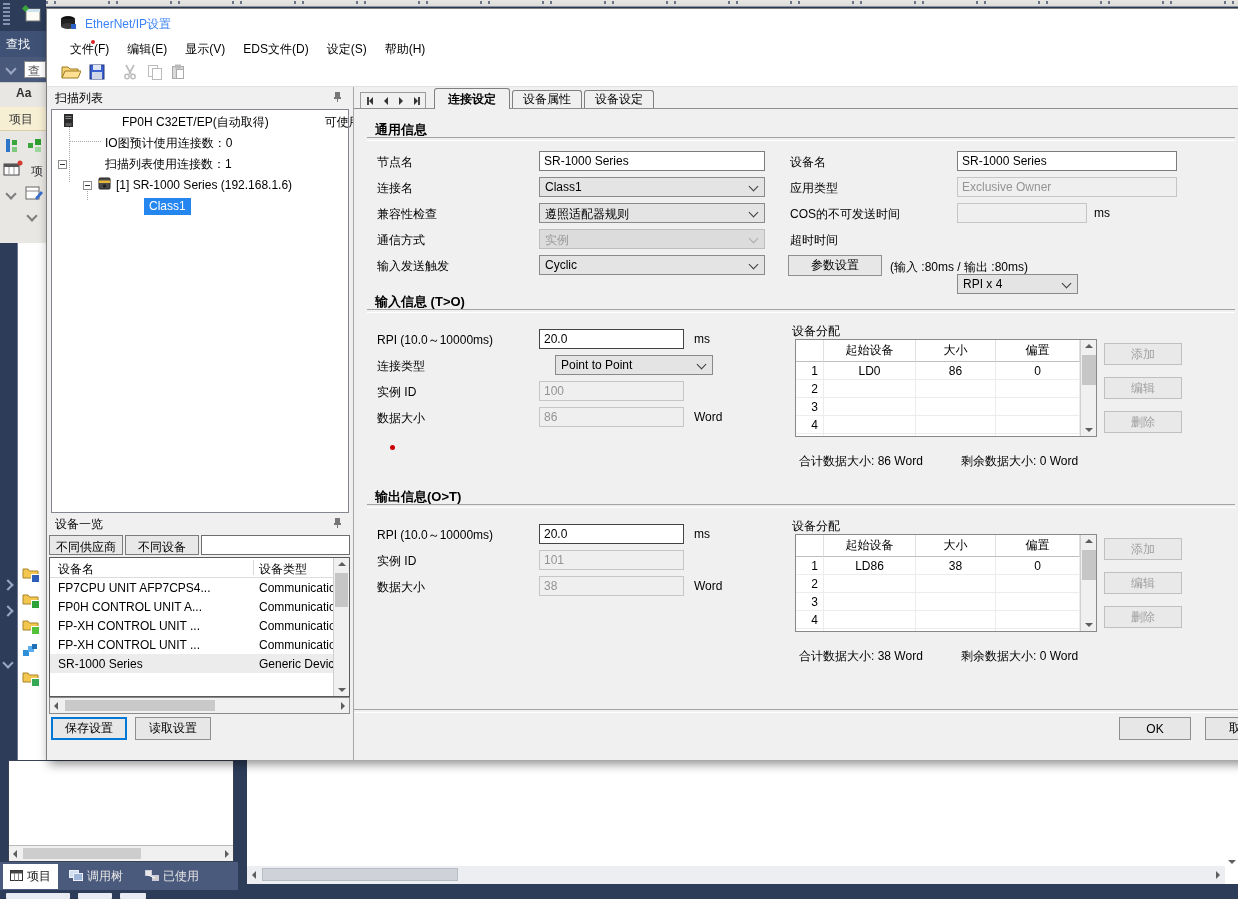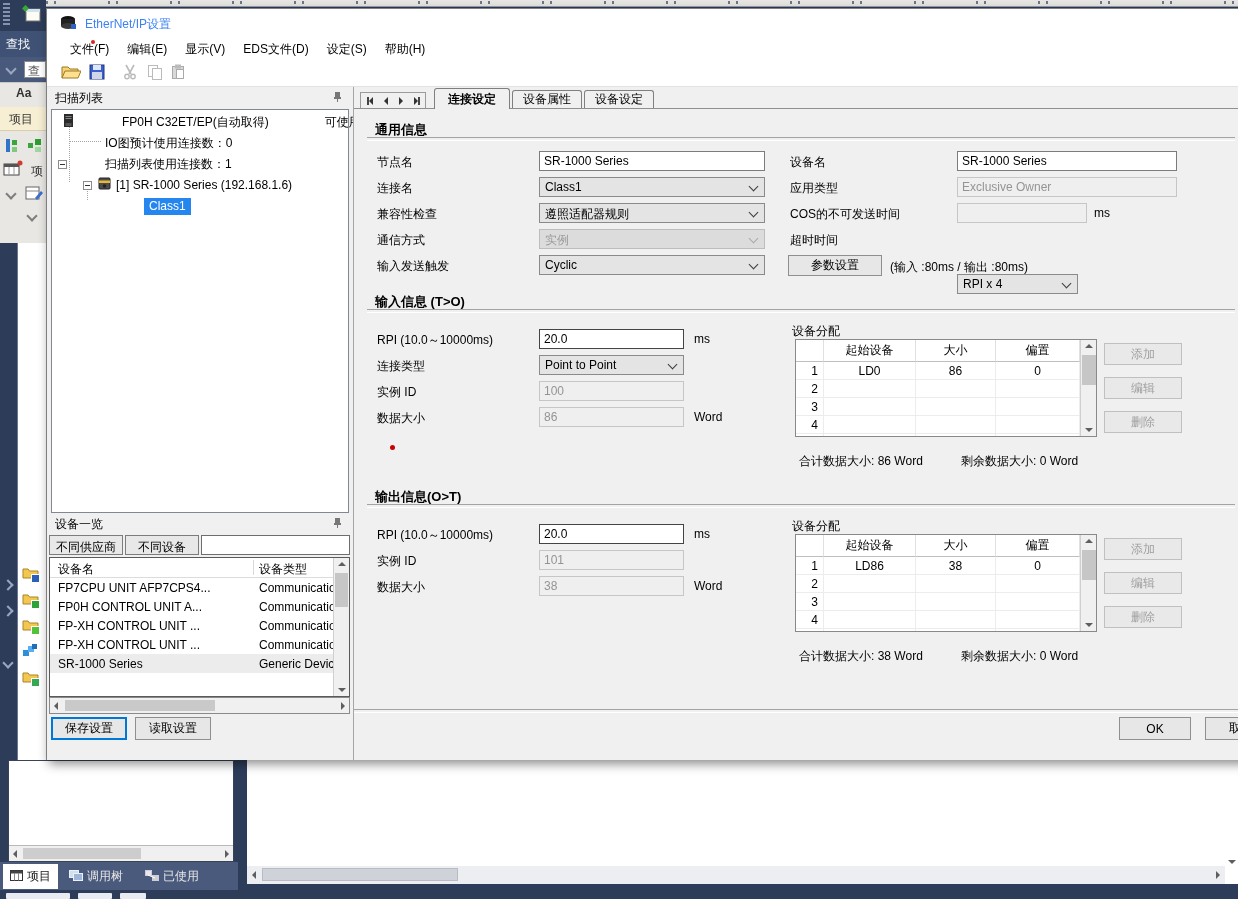--- a/index.html
+++ b/index.html
@@ -435,21 +435,21 @@
       <div class="btn" style="left:434px;top:168px;width:94px;height:21px;">参数设置</div>
       <div class="lbl" style="left:536px;top:172px;">(输入 :80ms / 输出 :80ms)</div>
 
       <div class="sec-title" style="left:21px;top:206px;">输入信息 (T&gt;O)</div>
       <div class="groove" style="left:13px;top:222px;width:868px;"></div>
 
       <div class="lbl" style="left:23px;top:245px;">RPI (10.0～10000ms)</div>
       <div class="tin" style="left:185px;top:242px;width:145px;border-color:#444;">20.0</div>
       <div class="lbl" style="left:340px;top:245px;">ms</div>
       <div class="lbl" style="left:23px;top:271px;">连接类型</div>
-      <div class="combo" style="left:185px;top:268px;width:145px;"><span>Point to Point</span><span class="chev"></span></div>
+      <div class="combo" style="left:201px;top:268px;width:158px;"><span>Point to Point</span><span class="chev"></span></div>
       <div class="lbl" style="left:23px;top:297px;">实例 ID</div>
       <div class="tin dis" style="left:185px;top:294px;width:145px;">100</div>
       <div class="lbl" style="left:23px;top:323px;">数据大小</div>
       <div class="tin dis" style="left:185px;top:320px;width:145px;">86</div>
       <div class="lbl" style="left:340px;top:323px;">Word</div>
       <div class="dot-red" style="left:36px;top:358px;"></div>
 
       <div class="lbl" style="left:438px;top:236px;">设备分配</div>
       <div class="alloc" style="left:441px;top:252px;">
         <div class="al-grid">

